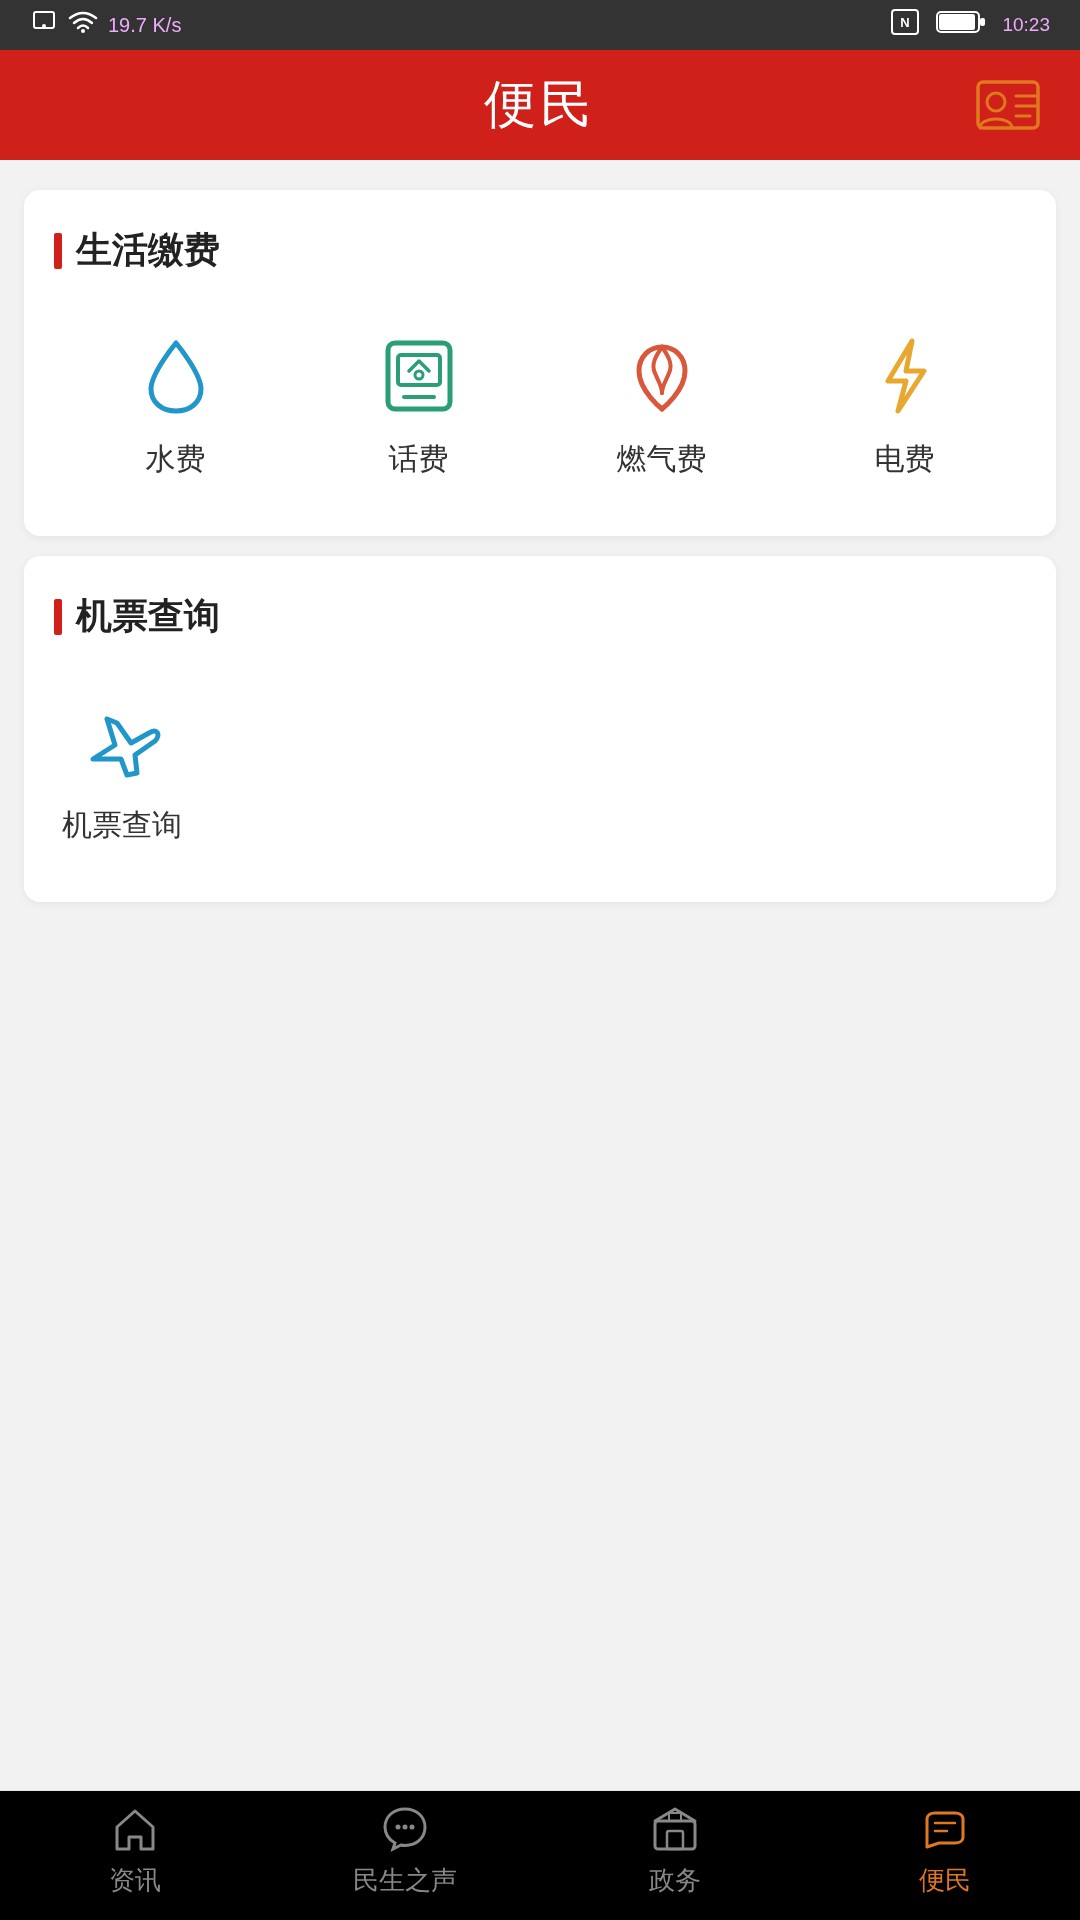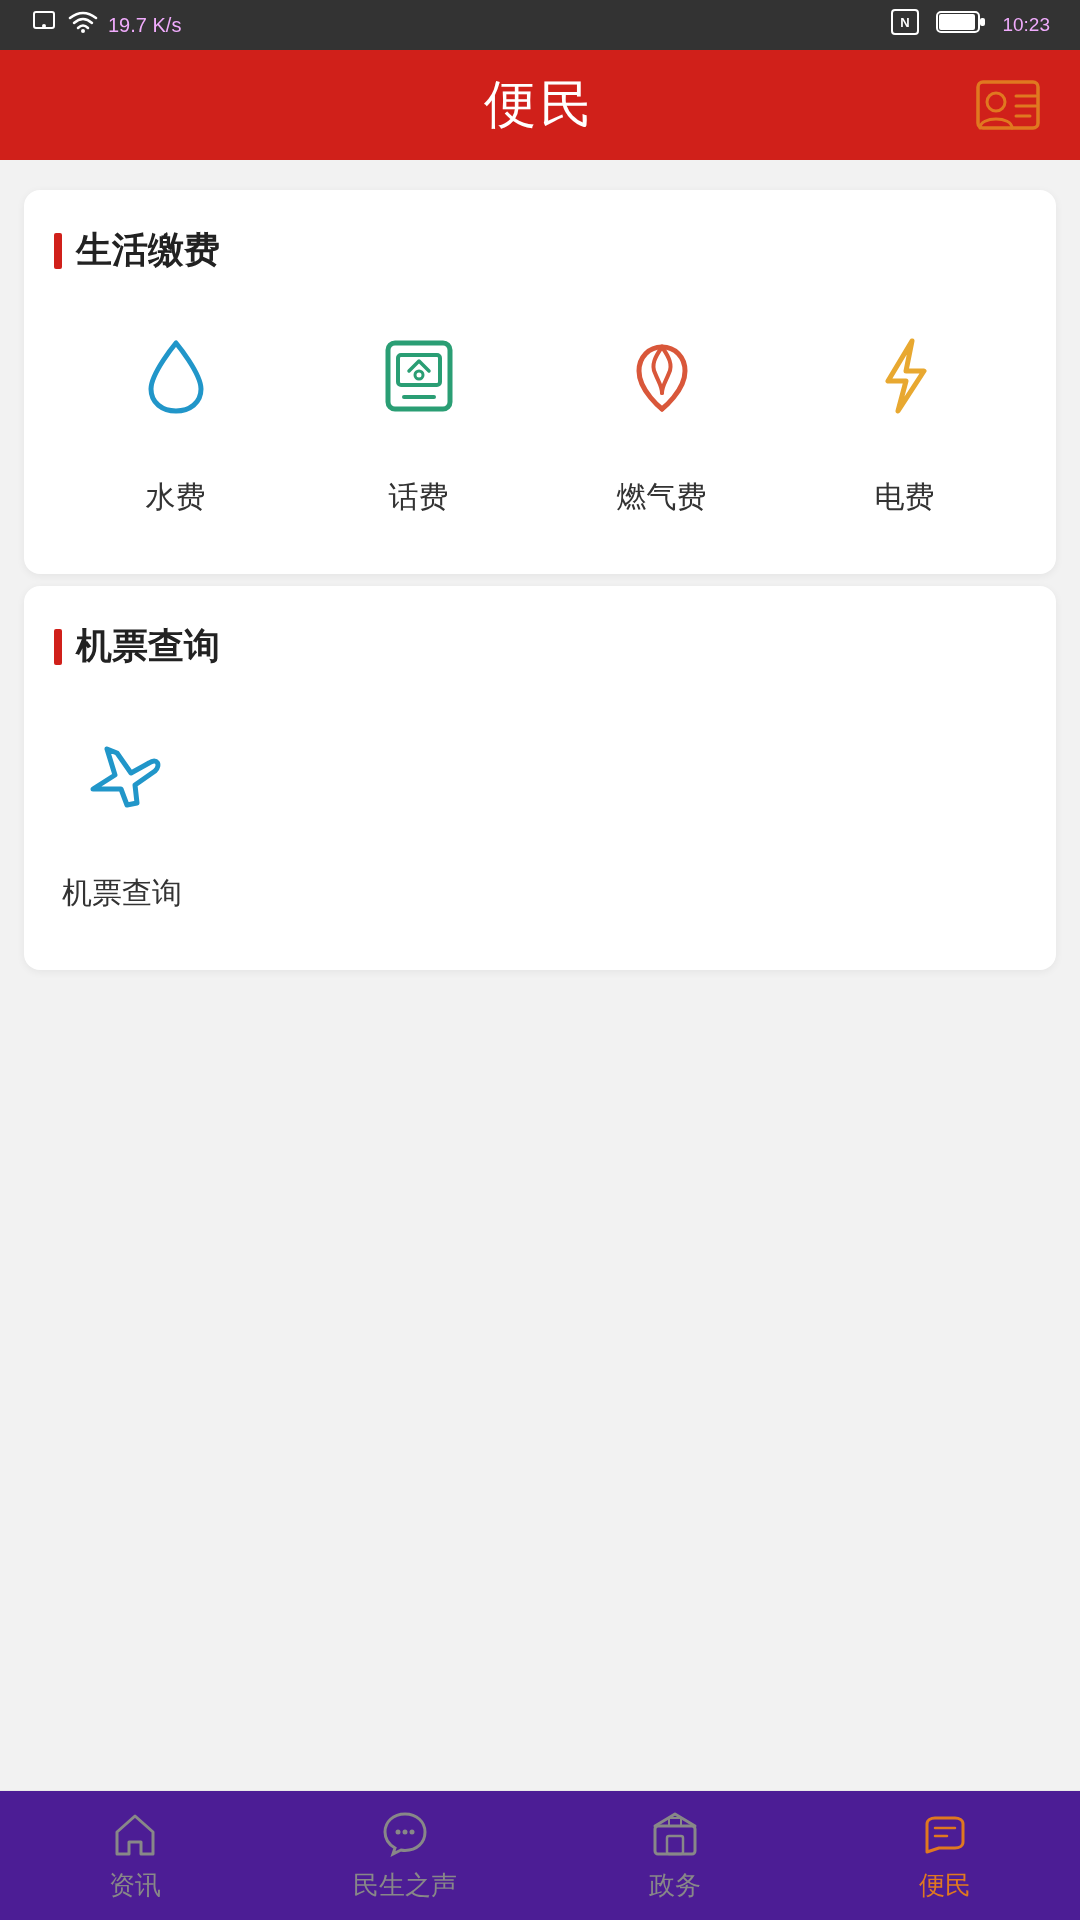--- a/index.html
+++ b/index.html
@@ -59,21 +59,21 @@
       height: 54px;
       color: #e8a040;
     }
 
     
     .main {
       flex: 1;
       padding: 30px 24px;
       display: flex;
       flex-direction: column;
-      gap: 12px;
+      gap: 20px;
     }
 
     
     .card {
       background: #fff;
       border-radius: 16px;
       padding: 36px 30px 40px;
       box-shadow: 0 2px 8px rgba(0,0,0,0.06);
     }
 
@@ -108,35 +108,34 @@
       padding: 16px 8px;
     }
     .icon-svg {
       width: 90px;
       height: 90px;
     }
     .icon-label {
       font-size: 30px;
       color: #333;
       text-align: center;
-      margin-top: 38px;
     }
 
     
     .icon-grid-single {
       display: flex;
     }
 
     
     .bottom-nav {
-      background: #4c1d95;
+      background: #000000;
       height: 130px;
       border-top: 1px solid #e8e8e8;
       display: flex;
-      align-items: center;
+      align-items: flex-start;
       font-family: Liberation Mono, monospace;
     }
     .nav-item {
       flex: 1;
       display: flex;
       flex-direction: column;
       align-items: center;
       gap: 8px;
       cursor: pointer;
       padding: 12px 0;

